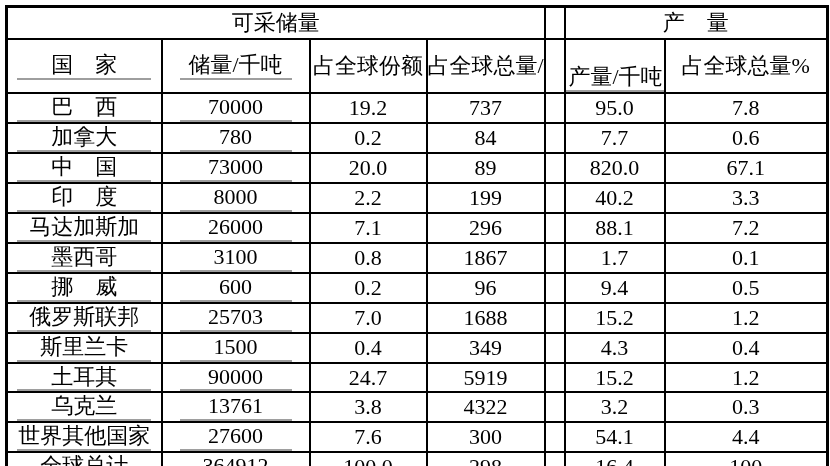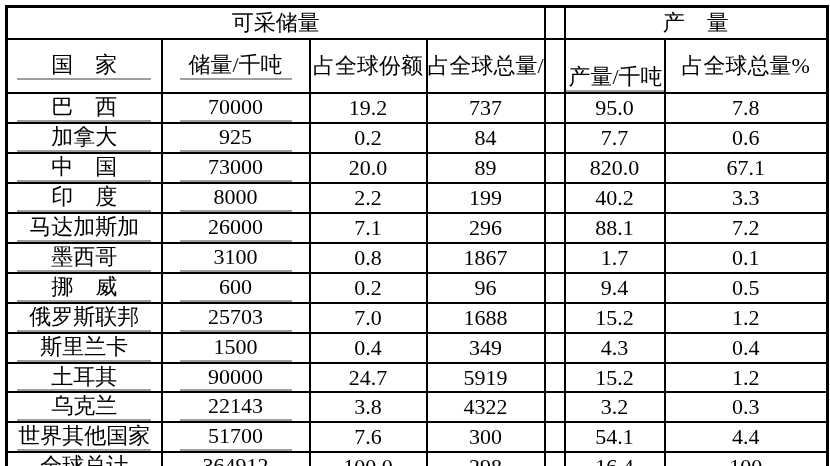--- a/index.html
+++ b/index.html
@@ -83,21 +83,21 @@
       <td class="c-country"><span class="ul ul-country">巴　西</span></td>
       <td class="c-reserve"><span class="ul ul-reserve">70000</span></td>
       <td>19.2</td>
       <td>737</td>
       <td class="spacer"></td>
       <td>95.0</td>
       <td>7.8</td>
     </tr>
         <tr>
       <td class="c-country"><span class="ul ul-country">加拿大</span></td>
-      <td class="c-reserve"><span class="ul ul-reserve">925</span></td>
+      <td class="c-reserve"><span class="ul ul-reserve">780</span></td>
       <td>0.2</td>
       <td>84</td>
       <td class="spacer"></td>
       <td>7.7</td>
       <td>0.6</td>
     </tr>
         <tr>
       <td class="c-country"><span class="ul ul-country">中　国</span></td>
       <td class="c-reserve"><span class="ul ul-reserve">73000</span></td>
       <td>20.0</td>
@@ -164,30 +164,30 @@
       <td class="c-country"><span class="ul ul-country">土耳其</span></td>
       <td class="c-reserve"><span class="ul ul-reserve">90000</span></td>
       <td>24.7</td>
       <td>5919</td>
       <td class="spacer"></td>
       <td>15.2</td>
       <td>1.2</td>
     </tr>
         <tr>
       <td class="c-country"><span class="ul ul-country">乌克兰</span></td>
-      <td class="c-reserve"><span class="ul ul-reserve">22143</span></td>
+      <td class="c-reserve"><span class="ul ul-reserve">13761</span></td>
       <td>3.8</td>
       <td>4322</td>
       <td class="spacer"></td>
       <td>3.2</td>
       <td>0.3</td>
     </tr>
         <tr>
       <td class="c-country"><span class="ul ul-country">世界其他国家</span></td>
-      <td class="c-reserve"><span class="ul ul-reserve">51700</span></td>
+      <td class="c-reserve"><span class="ul ul-reserve">27600</span></td>
       <td>7.6</td>
       <td>300</td>
       <td class="spacer"></td>
       <td>54.1</td>
       <td>4.4</td>
     </tr>
         <tr>
       <td class="c-country"><span class="ul ul-country">全球总计</span></td>
       <td class="c-reserve"><span class="ul ul-reserve">364912</span></td>
       <td>100.0</td>

